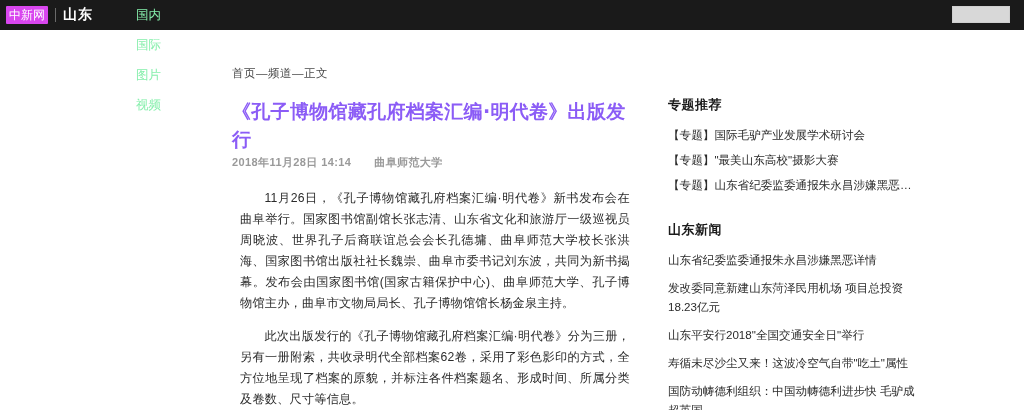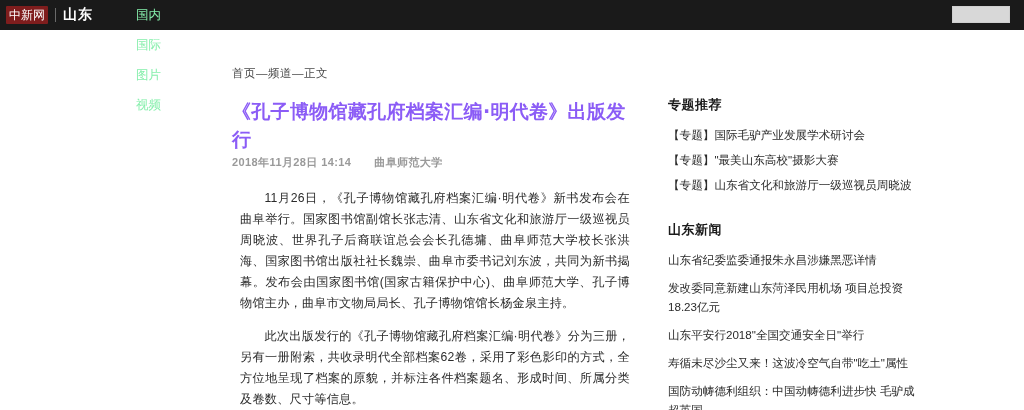--- a/index.html
+++ b/index.html
@@ -19,21 +19,21 @@
     display: flex;
     align-items: center;
     padding-left: 6px;
     color: #ffffff;
   }
   .logo-cn {
     display: inline-block;
     height: 18px;
     line-height: 18px;
     padding: 0 3px;
-    background: #7f1d1d;
+    background: #d946ef;
     color: #ffffff;
     font-family: "DejaVu Sans", sans-serif;
     font-size: 12px;
     letter-spacing: 0px;
     border-radius: 1px;
   }
   .logo-sep {
     display: inline-block;
     width: 1px; height: 14px;
     background: #6a6a6a;
@@ -185,21 +185,21 @@
         <p>此次出版发行的《孔子博物馆藏孔府档案汇编·明代卷》分为三册，另有一册附索，共收录明代全部档案62卷，采用了彩色影印的方式，全方位地呈现了档案的原貌，并标注各件档案题名、形成时间、所属分类及卷数、尺寸等信息。</p>
 
       </div>
     </div>
 
     <div class="rail">
       <div class="rail-head">专题推荐</div>
       <ul class="rail-list">
         <li>【专题】国际毛驴产业发展学术研讨会</li>
         <li>【专题】"最美山东高校"摄影大赛</li>
-        <li>【专题】山东省文化和旅游厅一级巡视员周晓波</li>
+        <li>【专题】山东省纪委监委通报朱永昌涉嫌黑恶详情</li>
       </ul>
 
       <div class="rail-head">山东新闻</div>
       <ul class="rail-list news">
         <li>山东省纪委监委通报朱永昌涉嫌黑恶详情</li>
         <li>发改委同意新建山东菏泽民用机场 项目总投资18.23亿元</li>
         <li>山东平安行2018"全国交通安全日"举行</li>
         <li>寿循未尽沙尘又来！这波冷空气自带"吃土"属性</li>
         <li>国防动帱德利组织：中国动帱德利进步快 毛驴成超英国</li>
 

